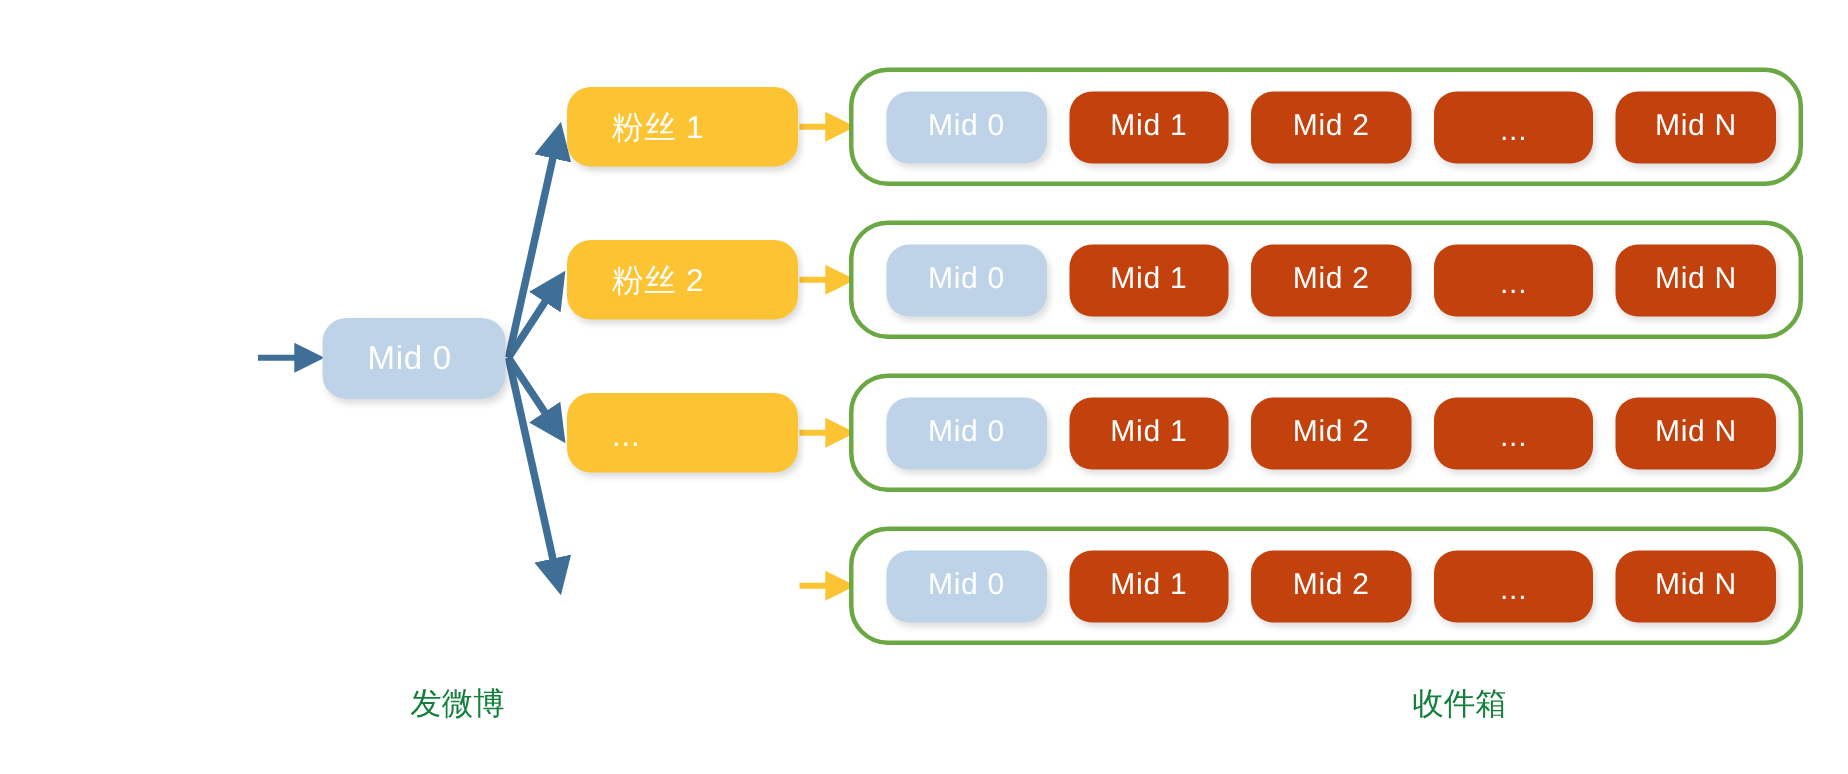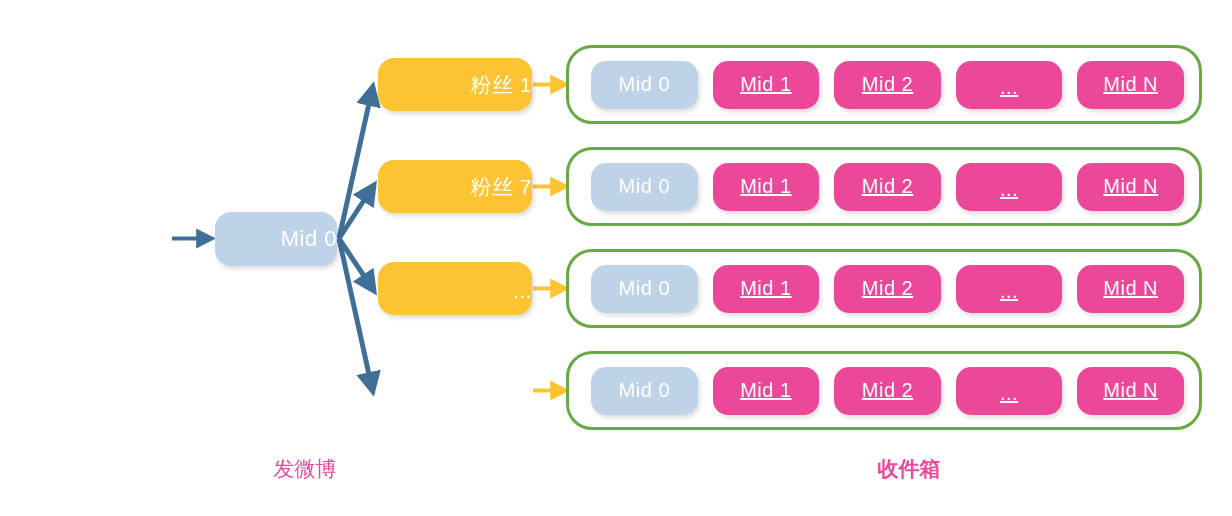--- a/index.html
+++ b/index.html
@@ -22,25 +22,26 @@
     width: 1232px;
     height: 516px;
     pointer-events: none;
   }
 
   
   .node {
     position: absolute;
     display: flex;
     align-items: center;
-    justify-content: flex-end;
+    justify-content: flex-start;
     box-sizing: border-box;
     color: #ffffff;
     white-space: nowrap;
     letter-spacing: 0.5px;
+    padding-left: 30px;
   }
 
   
   .user-box {
     left: 30px;
     top: 208px;
     width: 140px;
     height: 62px;
     background: #44708f;
     border-radius: 12px;
@@ -99,36 +100,36 @@
     align-items: center;
     justify-content: center;
     color: #ffffff;
     font-size: 20px;
     letter-spacing: 0.5px;
     margin-right: 15px;
     white-space: nowrap;
     box-shadow: 2px 3px 4px rgba(0,0,0,0.13);
   }
   .pill.blue  { background: #bed3e8; }
-  .pill.green { background: #ec4899; text-decoration: underline; }
+  .pill.green { background: #c2410c; }
   .pill.dots {
     align-items: flex-end;
     padding-bottom: 10px;
   }
 
   
   .caption {
     position: absolute;
-    color: #ec4899;
+    color: #15803d;
     font-size: 21px;
     text-align: center;
     white-space: nowrap;
   }
   .caption-left  { left: 200px; top: 455px; width: 210px; }
-  .caption-right { left: 764px; top: 455px; width: 290px; font-weight: bold; }
+  .caption-right { left: 828px; top: 455px; width: 290px; }
 </style>
 </head>
 <body>
 
 <div id="canvas">
 
   <svg class="arrows" viewBox="0 0 1232 516" xmlns="http://www.w3.org/2000/svg">
     <defs>
       <marker id="bluehead" markerWidth="5" markerHeight="5" refX="3.2" refY="2.5" orient="auto" markerUnits="strokeWidth">
         <path d="M0,0 L5,2.5 L0,5 z" fill="#3f6f96"></path>
@@ -171,21 +172,21 @@
 
 
   <div class="node source-mid">
     <span>Mid 0</span>
   </div>
 
   <div class="node fan-box" style="top:58px">
     <span>粉丝 1</span>
   </div>
   <div class="node fan-box" style="top:160px">
-    <span>粉丝 7</span>
+    <span>粉丝 2</span>
   </div>
   <div class="node fan-box dots" style="top:262px">
     <span>...</span>
   </div>
 
   <div class="inbox-row" style="top:45px">
     <div class="pill blue">Mid 0</div>
     <div class="pill green">Mid 1</div>
     <div class="pill green">Mid 2</div>
     <div class="pill green dots">...</div>

